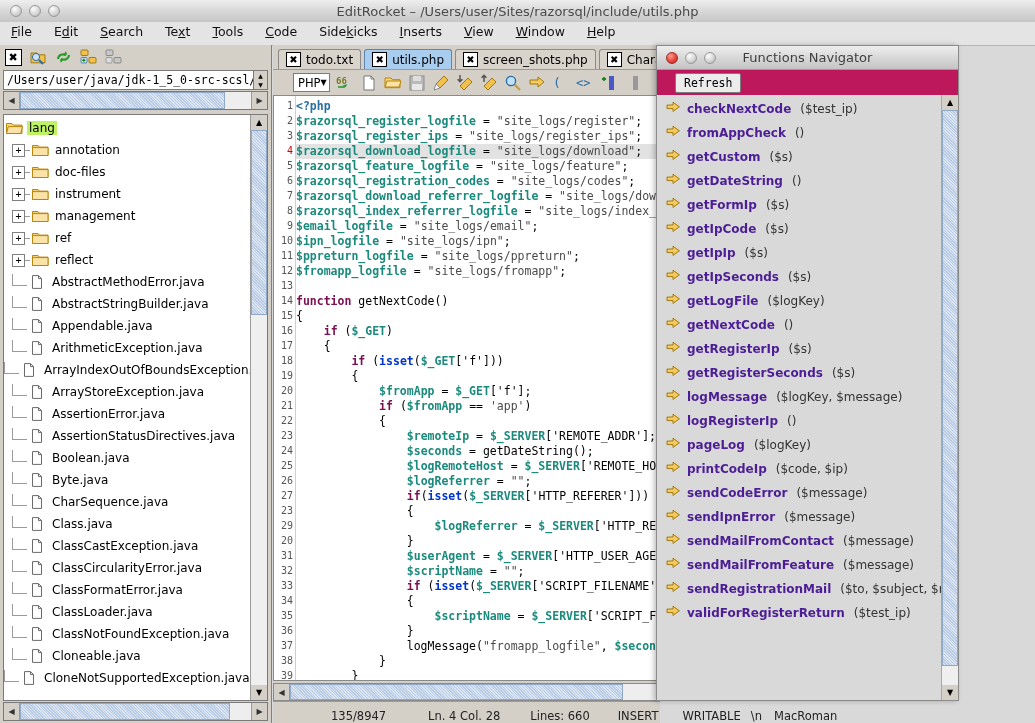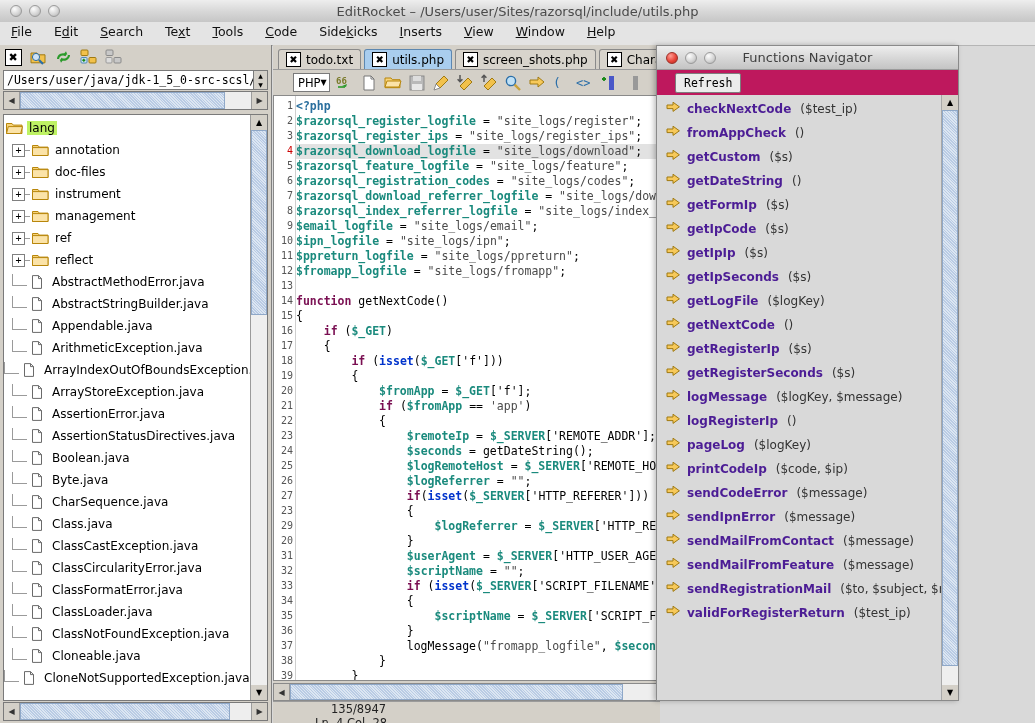--- a/index.html
+++ b/index.html
@@ -161,21 +161,21 @@
   .php{color:#2a6f9e;font-weight:bold;}
   .pl{color:#000;}
 
   .ed-hsb{
     position:absolute;left:0;right:0;bottom:22px;height:18px;display:flex;
     border:1px solid #8a8a8a;box-sizing:border-box;background:#eee;
   }
   .statusbar{
     position:absolute;left:0;right:0;bottom:0;height:22px;
     background:#d4d0c8;border-top:1px solid #9b9b9b;
-    display:flex;align-items:flex-start;box-sizing:border-box;flex-direction:column;
+    display:flex;align-items:flex-end;box-sizing:border-box;
   }
   .stat{font-size:11.5px;color:#222;white-space:nowrap;}
 
   
   .fnwin{
     position:absolute;left:656px;top:45px;width:303px;height:656px;
     background:#d9d9d9;border:1px solid #8a8a8a;box-sizing:border-box;
     box-shadow:-2px 0 5px rgba(0,0,0,.25);
   }
   .fn-title{

